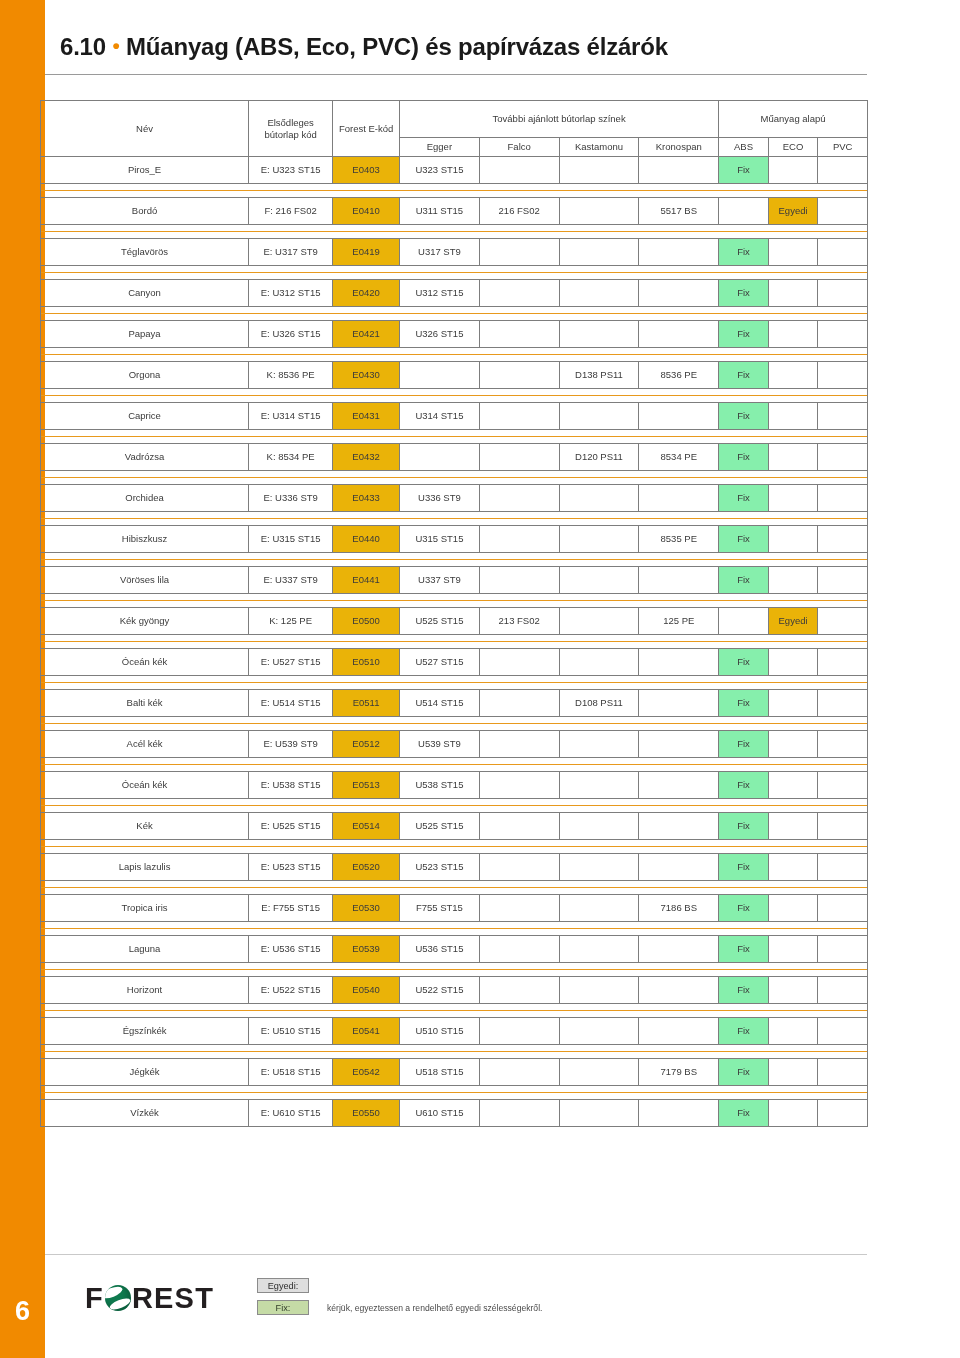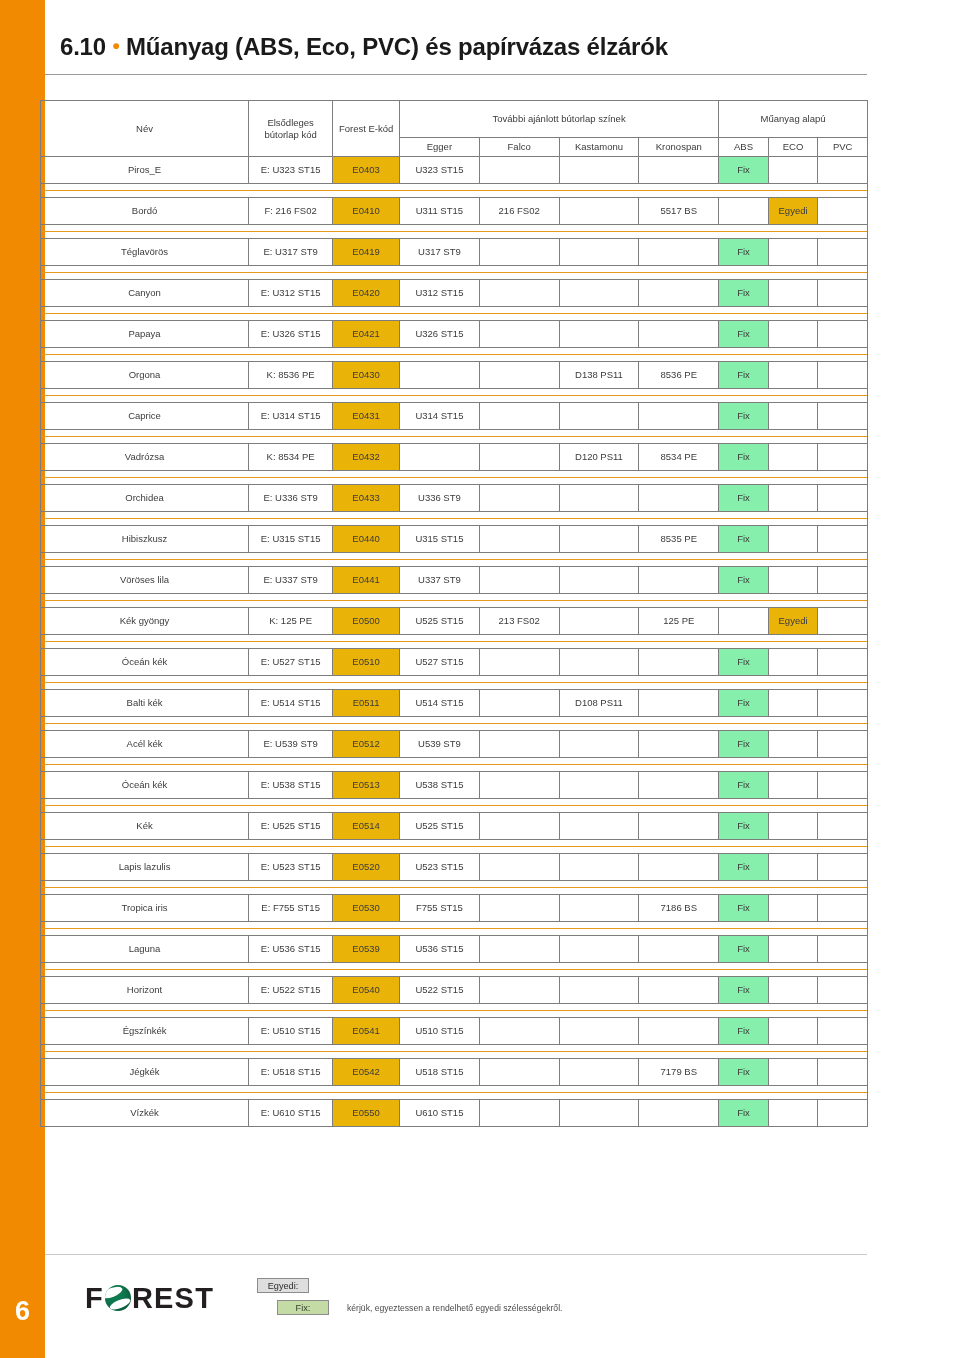--- a/index.html
+++ b/index.html
@@ -120,21 +120,21 @@
   #legend .leg-line {
     display:flex; align-items:center; margin-bottom:7px;
   }
   #legend .chip {
     width:52px; height:15px; line-height:15px;
     text-align:center; font-size:9.2px;
     border:1px solid #8b8b8b; margin-right:18px;
     flex:0 0 auto;
   }
   #legend .chip.egyedi { background:#dedede; color:#2e2e2e; }
-  #legend .chip.fix { background:#c5dba6; color:#33402a;margin-left:20px; }
+  #legend .chip.fix { background:#c5dba6; color:#33402a; }
   #legend .leg-text { font-size:8.6px; color:#4a4a4a; white-space:nowrap; }
 </style>
 </head>
 <body>
 
 <div id="left-bar"></div>
 <div id="page-number">6</div>
 
 <div id="page-title">
   <span>6.10</span>

